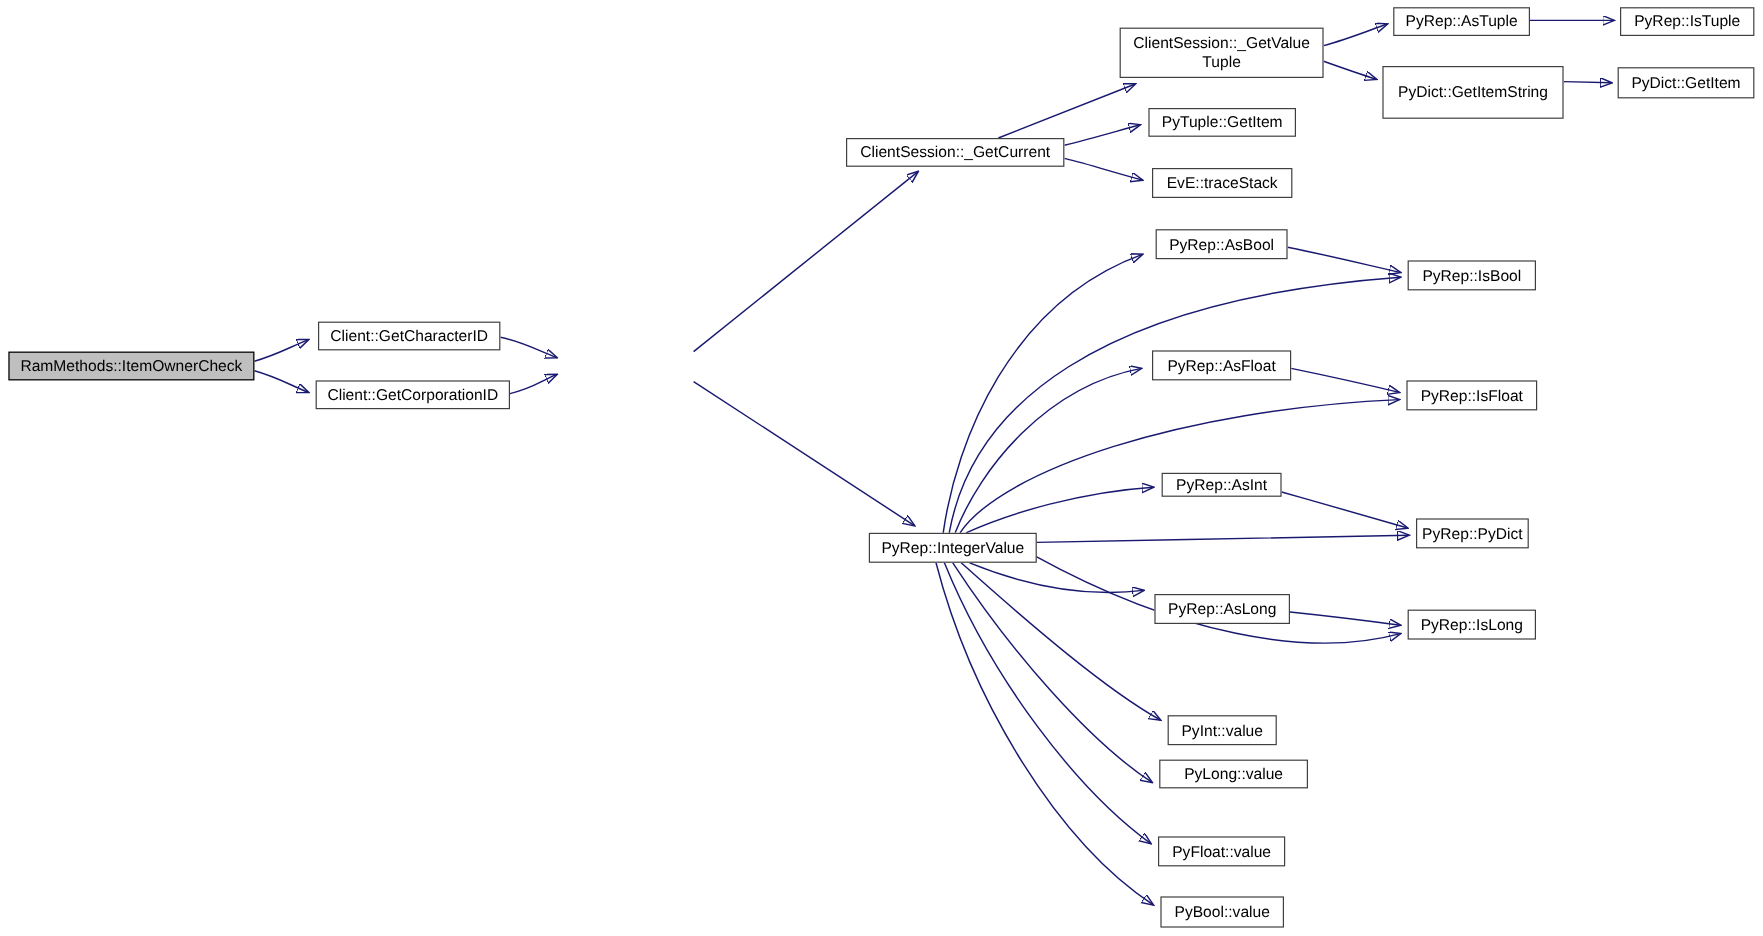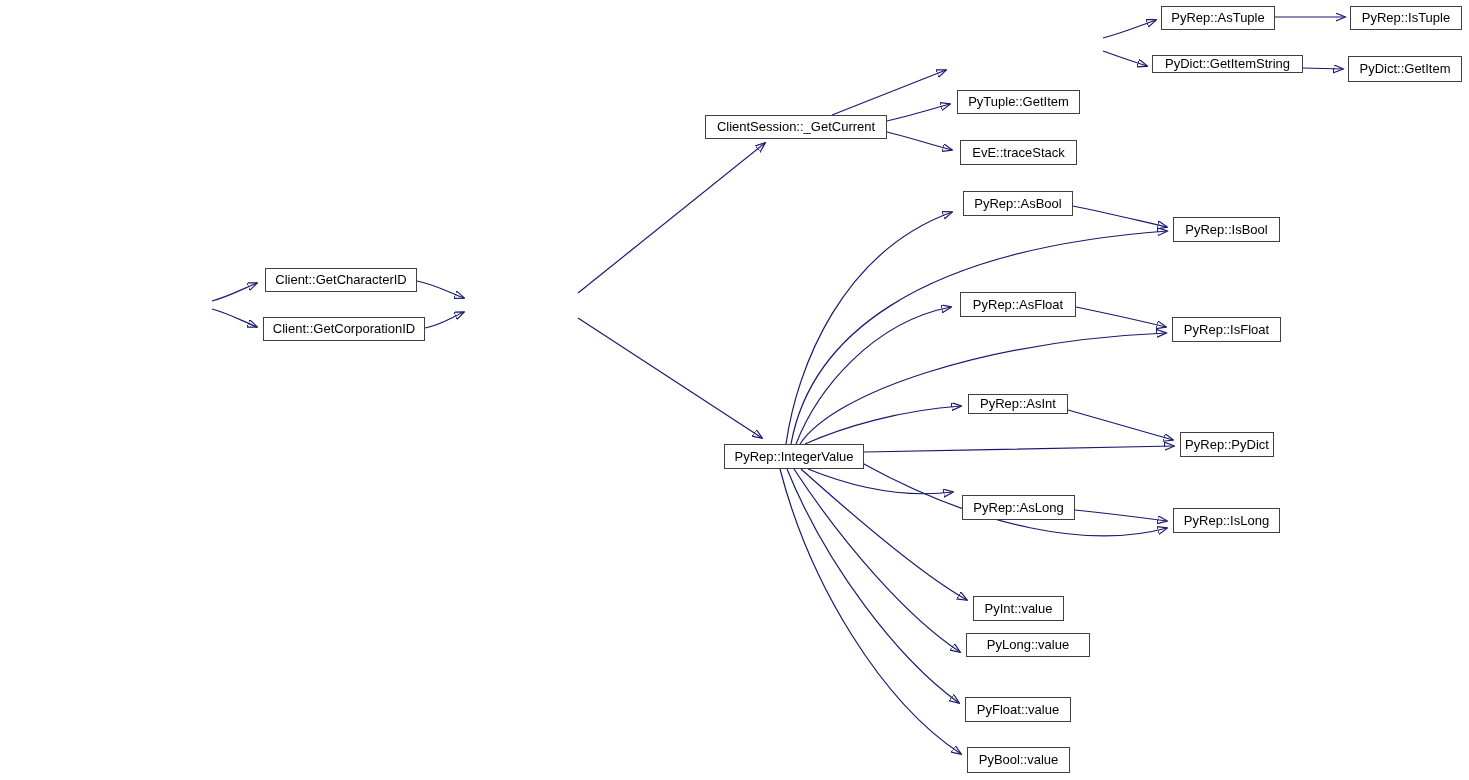--- a/index.html
+++ b/index.html
@@ -69,36 +69,43 @@
     <path d="M801,469 C858,520 922,575 967,600" marker-end="url(#arr)"></path>
     <path d="M794,469 C843,544 908,618 960,652" marker-end="url(#arr)"></path>
     <path d="M787,469 C826,565 897,658 959,703" marker-end="url(#arr)"></path>
     <path d="M780,469 C810,585 882,702 961,754" marker-end="url(#arr)"></path>
     <path d="M1073,206 C1103,212 1136,220 1167,227" marker-end="url(#arr)"></path>
     <path d="M1076,307 C1105,313 1137,320 1166,327" marker-end="url(#arr)"></path>
     <path d="M1068,410 C1104,420 1141,431 1173,440" marker-end="url(#arr)"></path>
     <path d="M1075,510 C1104,513 1137,517 1167,521" marker-end="url(#arr)"></path>
   </svg>
 
+  <div class="node hl" style="left:7px;top:293px;width:205px;height:24px">
+    <span>RamMethods::ItemOwnerCheck</span>
+  </div>
   <div class="node" style="left:265px;top:268px;width:152px;height:24px">
     <span>Client::GetCharacterID</span>
   </div>
   <div class="node" style="left:263px;top:317px;width:162px;height:24px">
     <span>Client::GetCorporationID</span>
   </div>
   <div class="node" style="left:705px;top:115px;width:182px;height:24px">
     <span>ClientSession::_GetCurrent</span>
   </div>
+  <div class="node" style="left:933px;top:23px;width:170px;height:42px">
+    <span>ClientSession::_GetValue</span>
+    <span>Tuple</span>
+  </div>
   <div class="node" style="left:1161px;top:6px;width:114px;height:24px">
     <span>PyRep::AsTuple</span>
   </div>
   <div class="node" style="left:1350px;top:6px;width:112px;height:24px">
     <span>PyRep::IsTuple</span>
   </div>
-  <div class="node" style="left:1152px;top:55px;width:151px;height:18px">
+  <div class="node" style="left:1152px;top:55px;width:151px;height:44px">
     <span>PyDict::GetItemString</span>
   </div>
   <div class="node" style="left:1348px;top:56px;width:114px;height:26px">
     <span>PyDict::GetItem</span>
   </div>
   <div class="node" style="left:957px;top:90px;width:123px;height:24px">
     <span>PyTuple::GetItem</span>
   </div>
   <div class="node" style="left:960px;top:140px;width:117px;height:25px">
     <span>EvE::traceStack</span>

